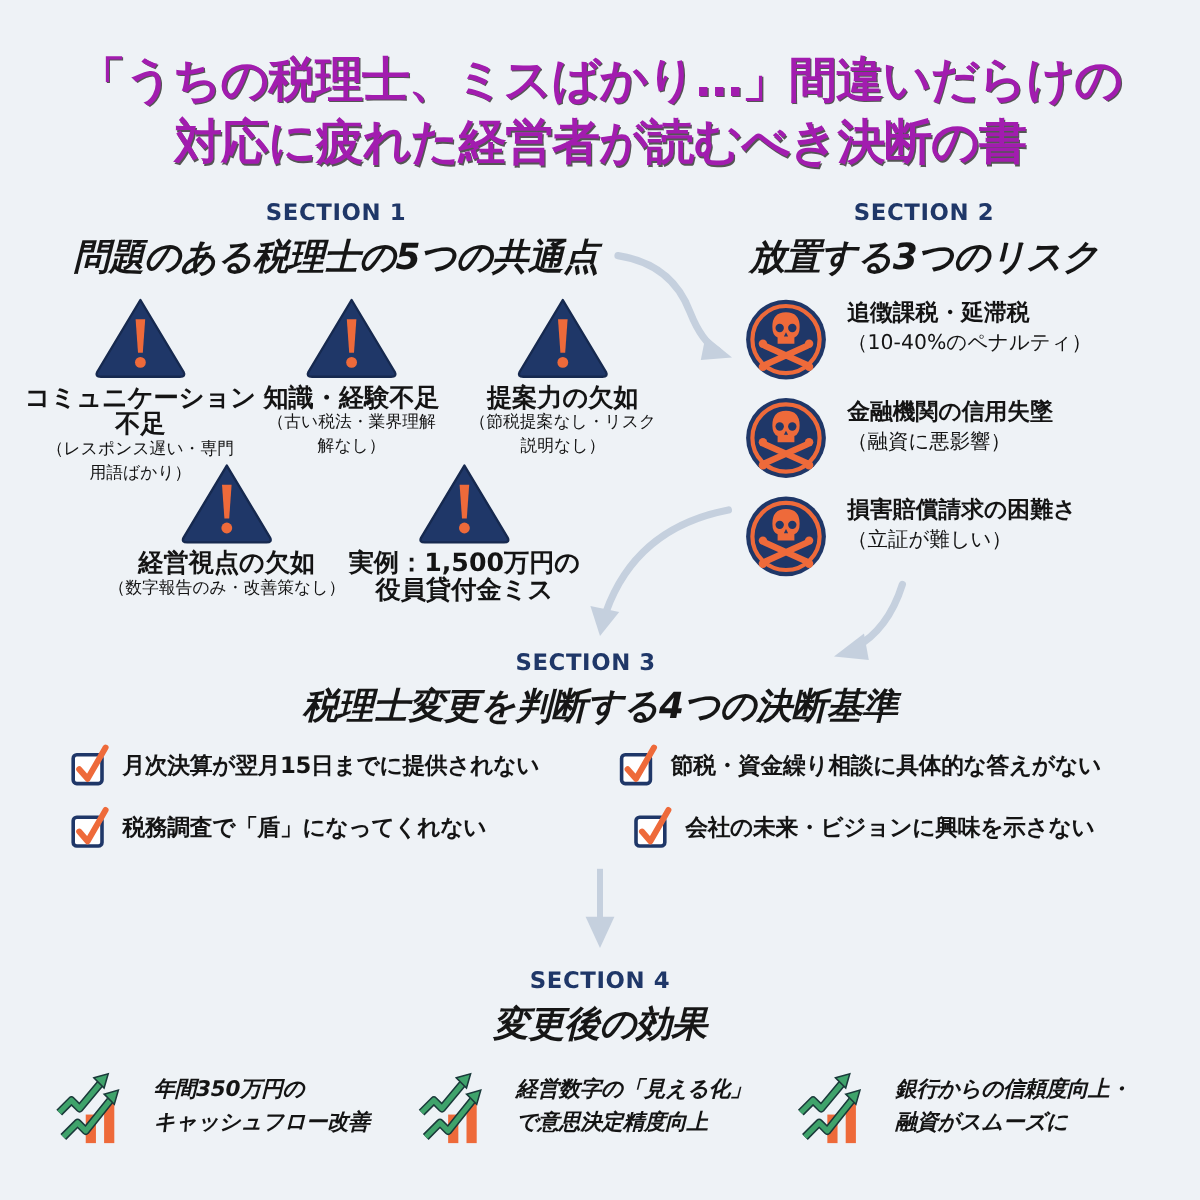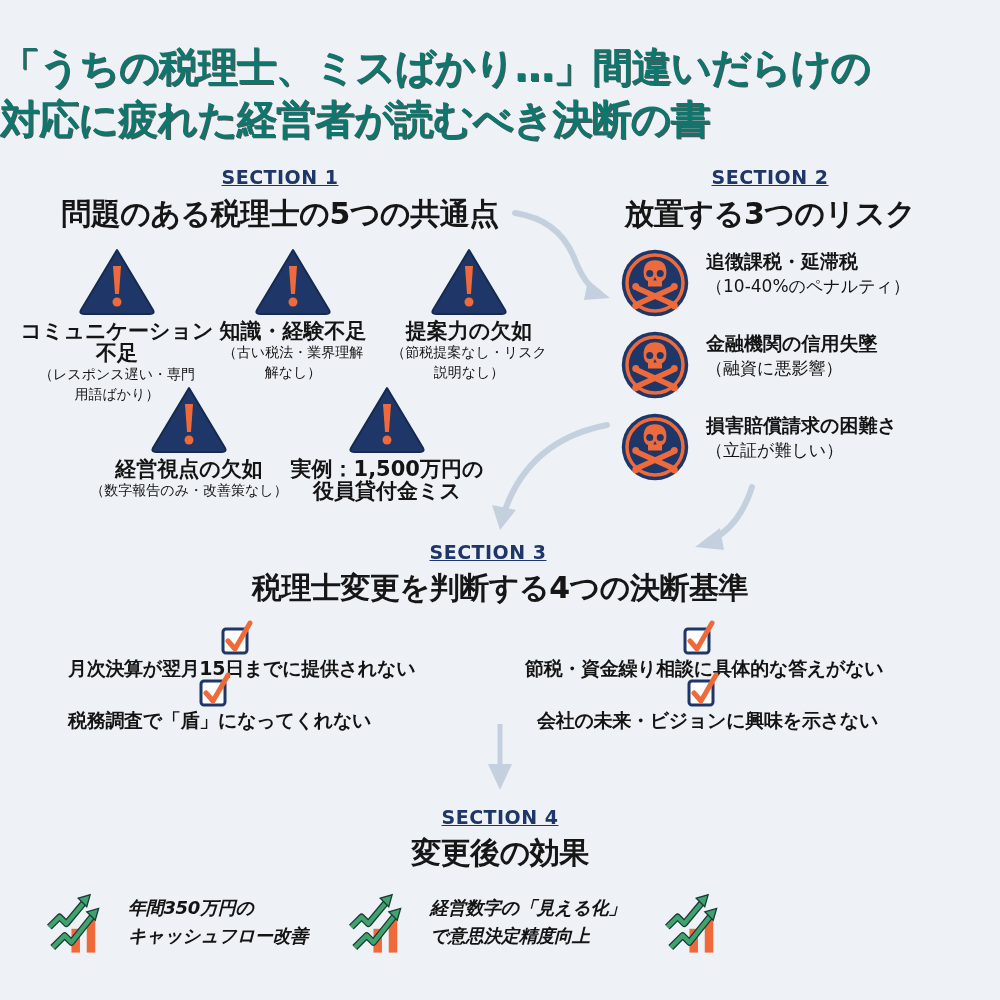--- a/index.html
+++ b/index.html
@@ -4,43 +4,43 @@
 <style>
   html, body { margin: 0; padding: 0; }
   body {
     width: 1000px; height: 1000px; position: relative; overflow: hidden;
     background: #eef2f6;
     font-family: "DejaVu Sans", "Liberation Sans", sans-serif;
     color: #141414;
   }
   .abs { position: absolute; }
   .title {
-    left: 0; width: 1000px; text-align: left;
+    left: 0; width: 1000px; text-align: center;
     font-weight: bold; font-size: 40px; letter-spacing: -1px; line-height: 50px;
-    color: #0f766e;
+    color: #a21caf;
     text-shadow: 1px 1px 0 #555;
   }
   .sec-label {
     text-align: center; font-weight: bold; font-size: 19px; color: #1f3768;
     letter-spacing: 0.5px;
-    text-decoration: underline;
   }
   .sec-title {
     text-align: center; font-weight: bold; font-size: 30px; color: #161616;
     letter-spacing: -0.5px;
+    font-style: italic;
   }
   .warn-item { text-align: center; width: 210px; }
   .warn-item svg { display: block; margin: 0 auto; }
   .warn-main { font-size: 21px; font-weight: bold; line-height: 22px; margin-top: 4px; }
   .warn-sub { font-size: 14px; line-height: 20px; }
   .risk-row { display: flex; left: 620px; }
   .risk-text { margin-left: 16px; }
   .risk-main { font-size: 19px; font-weight: bold; line-height: 26px; }
   .risk-sub { font-size: 17px; line-height: 24px; }
-  .crit { display: flex; align-items: center; flex-direction: column; }
+  .crit { display: flex; align-items: center; }
   .crit-text { font-size: 19px; font-weight: bold; margin-left: 10px; letter-spacing: -0.3px; }
   .effect { display: flex; align-items: center; }
   .effect-text { font-size: 18px; font-weight: bold; line-height: 28px; margin-left: 20px; letter-spacing: -0.3px; font-style: italic; }
 </style>
 </head>
 <body>
 
 <svg width="0" height="0" style="position:absolute">
   <defs>
     <g id="warn">
@@ -211,13 +211,17 @@
     </svg>
   <div class="effect-text">
     <div>経営数字の「見える化」</div>
     <div>で意思決定精度向上</div>
   </div>
 </div>
 <div class="abs effect" style="left:658px;top:888px">
   <svg width="68" height="68" viewBox="0 0 66 80">
       <use href="#growth"></use>
     </svg>
+  <div class="effect-text">
+    <div>銀行からの信頼度向上・</div>
+    <div>融資がスムーズに</div>
+  </div>
 </div>
 
 </body></html>

